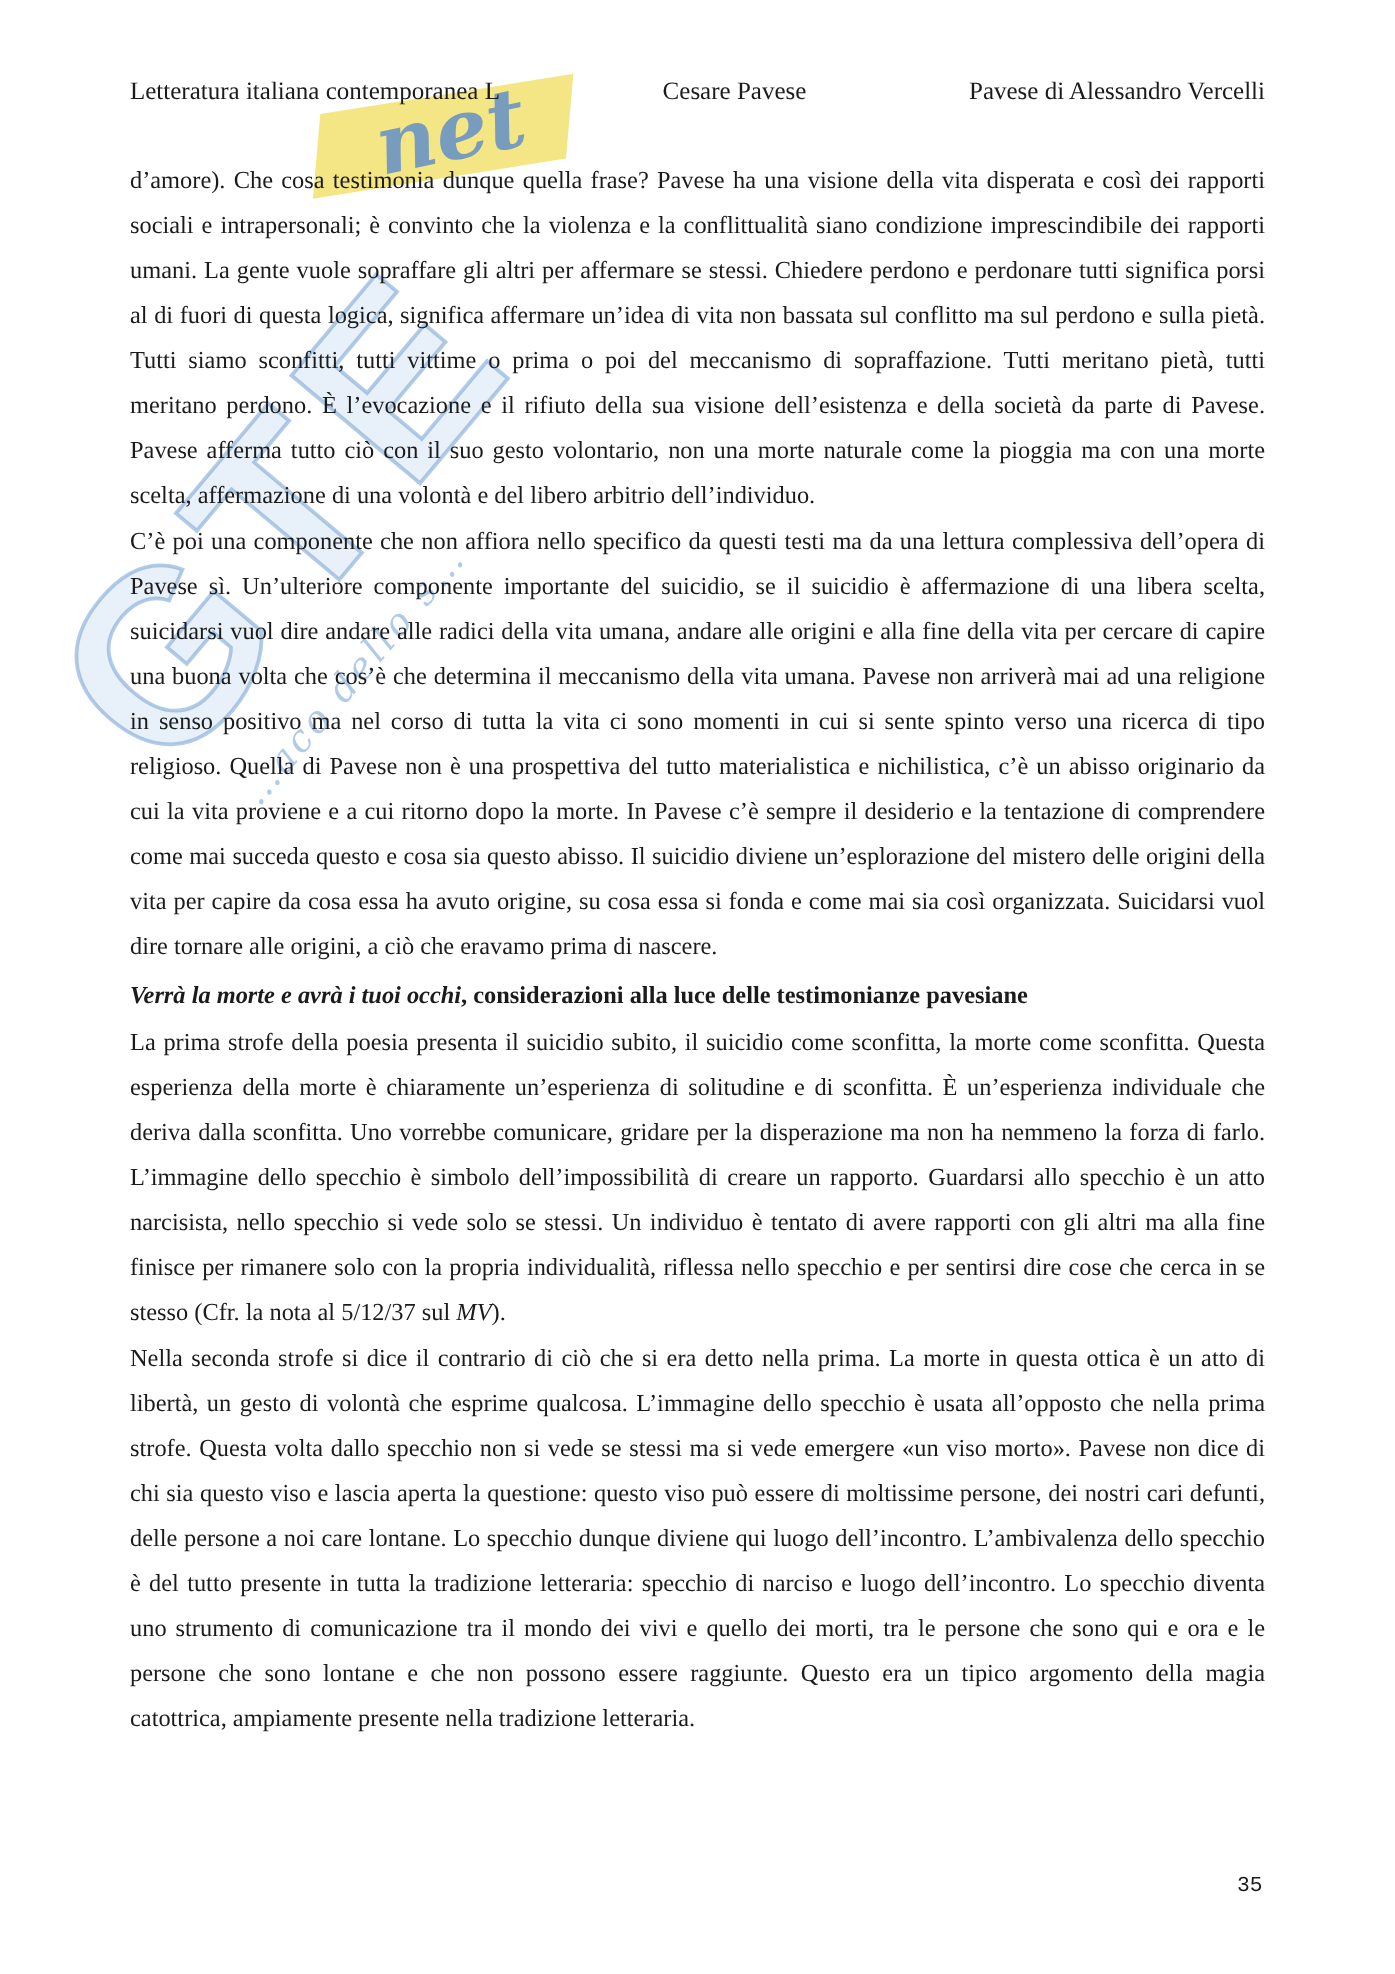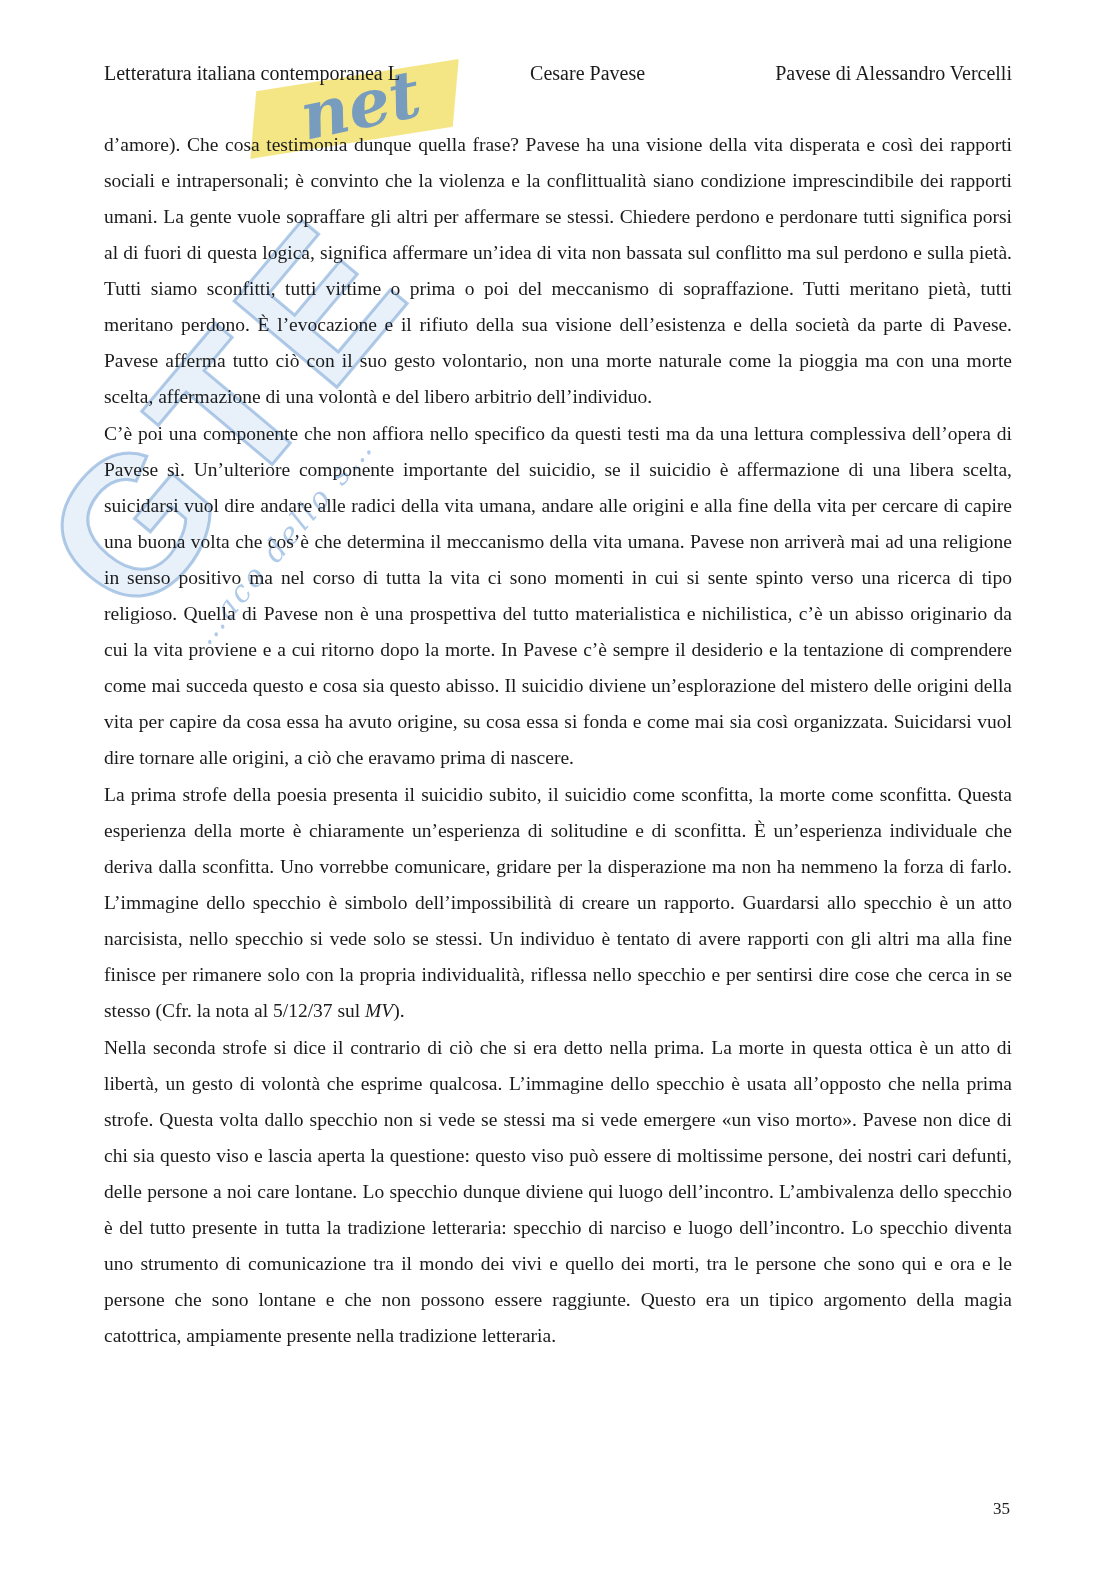--- a/index.html
+++ b/index.html
@@ -68,21 +68,21 @@
   .bodytext p { margin: 0 0 1px 0; text-align: justify; }
   .bodytext h2 {
     margin: 3px 0 2px 0;
     font-size: 19.5px; font-weight: bold; line-height: 36px;
     text-align: left;
   }
   .bi { font-style: italic; font-weight: bold; }
   .i  { font-style: italic; }
   .pagenum {
     position: absolute; right: 106px; bottom: 60px;
-    font-size: 17px; z-index: 1;
+    font-size: 17px; z-index: 1; font-family: Liberation Mono, monospace;
   }
 </style>
 </head>
 <body>
 
 <div class="page">
 
   <div class="wm" aria-hidden="true">
     <div class="wm-rot">
       <div class="wm-big">GTE</div>
@@ -99,20 +99,21 @@
       <span class="center">Cesare Pavese</span>
       <span class="right">Pavese di Alessandro Vercelli</span>
     </div>
 
     <div class="bodytext">
 
       <p>d’amore). Che cosa testimonia dunque quella frase? Pavese ha una visione della vita disperata e così dei rapporti sociali e intrapersonali; è convinto che la violenza e la conflittualità siano condizione imprescindibile dei rapporti umani. La gente vuole sopraffare gli altri per affermare se stessi. Chiedere perdono e perdonare tutti significa porsi al di fuori di questa logica, significa affermare un’idea di vita non bassata sul conflitto ma sul perdono e sulla pietà. Tutti siamo sconfitti, tutti vittime o prima o poi del meccanismo di sopraffazione. Tutti meritano pietà, tutti meritano perdono. È l’evocazione e il rifiuto della sua visione dell’esistenza e della società da parte di Pavese. Pavese afferma tutto ciò con il suo gesto volontario, non una morte naturale come la pioggia ma con una morte scelta, affermazione di una volontà e del libero arbitrio dell’individuo.</p>
 
       <p>C’è poi una componente che non affiora nello specifico da questi testi ma da una lettura complessiva dell’opera di Pavese sì. Un’ulteriore componente importante del suicidio, se il suicidio è affermazione di una libera scelta, suicidarsi vuol dire andare alle radici della vita umana, andare alle origini e alla fine della vita per cercare di capire una buona volta che cos’è che determina il meccanismo della vita umana. Pavese non arriverà mai ad una religione in senso positivo ma nel corso di tutta la vita ci sono momenti in cui si sente spinto verso una ricerca di tipo religioso. Quella di Pavese non è una prospettiva del tutto materialistica e nichilistica, c’è un abisso originario da cui la vita proviene e a cui ritorno dopo la morte. In Pavese c’è sempre il desiderio e la tentazione di comprendere come mai succeda questo e cosa sia questo abisso. Il suicidio diviene un’esplorazione del mistero delle origini della vita per capire da cosa essa ha avuto origine, su cosa essa si fonda e come mai sia così organizzata. Suicidarsi vuol dire tornare alle origini, a ciò che eravamo prima di nascere.</p>
 
+      <h2><span class="bi">Verrà la morte e avrà i tuoi occhi</span><span>, considerazioni alla luce delle testimonianze pavesiane</span></h2>
 
 
       <p><span>La prima strofe della poesia presenta il suicidio subito, il suicidio come sconfitta, la morte come sconfitta. Questa esperienza della morte è chiaramente un’esperienza di solitudine e di sconfitta. È un’esperienza individuale che deriva dalla sconfitta. Uno vorrebbe comunicare, gridare per la disperazione ma non ha nemmeno la forza di farlo. L’immagine dello specchio è simbolo dell’impossibilità di creare un rapporto. Guardarsi allo specchio è un atto narcisista, nello specchio si vede solo se stessi. Un individuo è tentato di avere rapporti con gli altri ma alla fine finisce per rimanere solo con la propria individualità, riflessa nello specchio e per sentirsi dire cose che cerca in se stesso (Cfr. la nota al 5/12/37 sul </span><span class="i">MV</span><span>).</span></p>
 
       <p>Nella seconda strofe si dice il contrario di ciò che si era detto nella prima. La morte in questa ottica è un atto di libertà, un gesto di volontà che esprime qualcosa. L’immagine dello specchio è usata all’opposto che nella prima strofe. Questa volta dallo specchio non si vede se stessi ma si vede emergere «un viso morto». Pavese non dice di chi sia questo viso e lascia aperta la questione: questo viso può essere di moltissime persone, dei nostri cari defunti, delle persone a noi care lontane. Lo specchio dunque diviene qui luogo dell’incontro. L’ambivalenza dello specchio è del tutto presente in tutta la tradizione letteraria: specchio di narciso e luogo dell’incontro. Lo specchio diventa uno strumento di comunicazione tra il mondo dei vivi e quello dei morti, tra le persone che sono qui e ora e le persone che sono lontane e che non possono essere raggiunte. Questo era un tipico argomento della magia catottrica, ampiamente presente nella tradizione letteraria.</p>
 
     </div>
   </div>
 
   <div class="pagenum">35</div>

